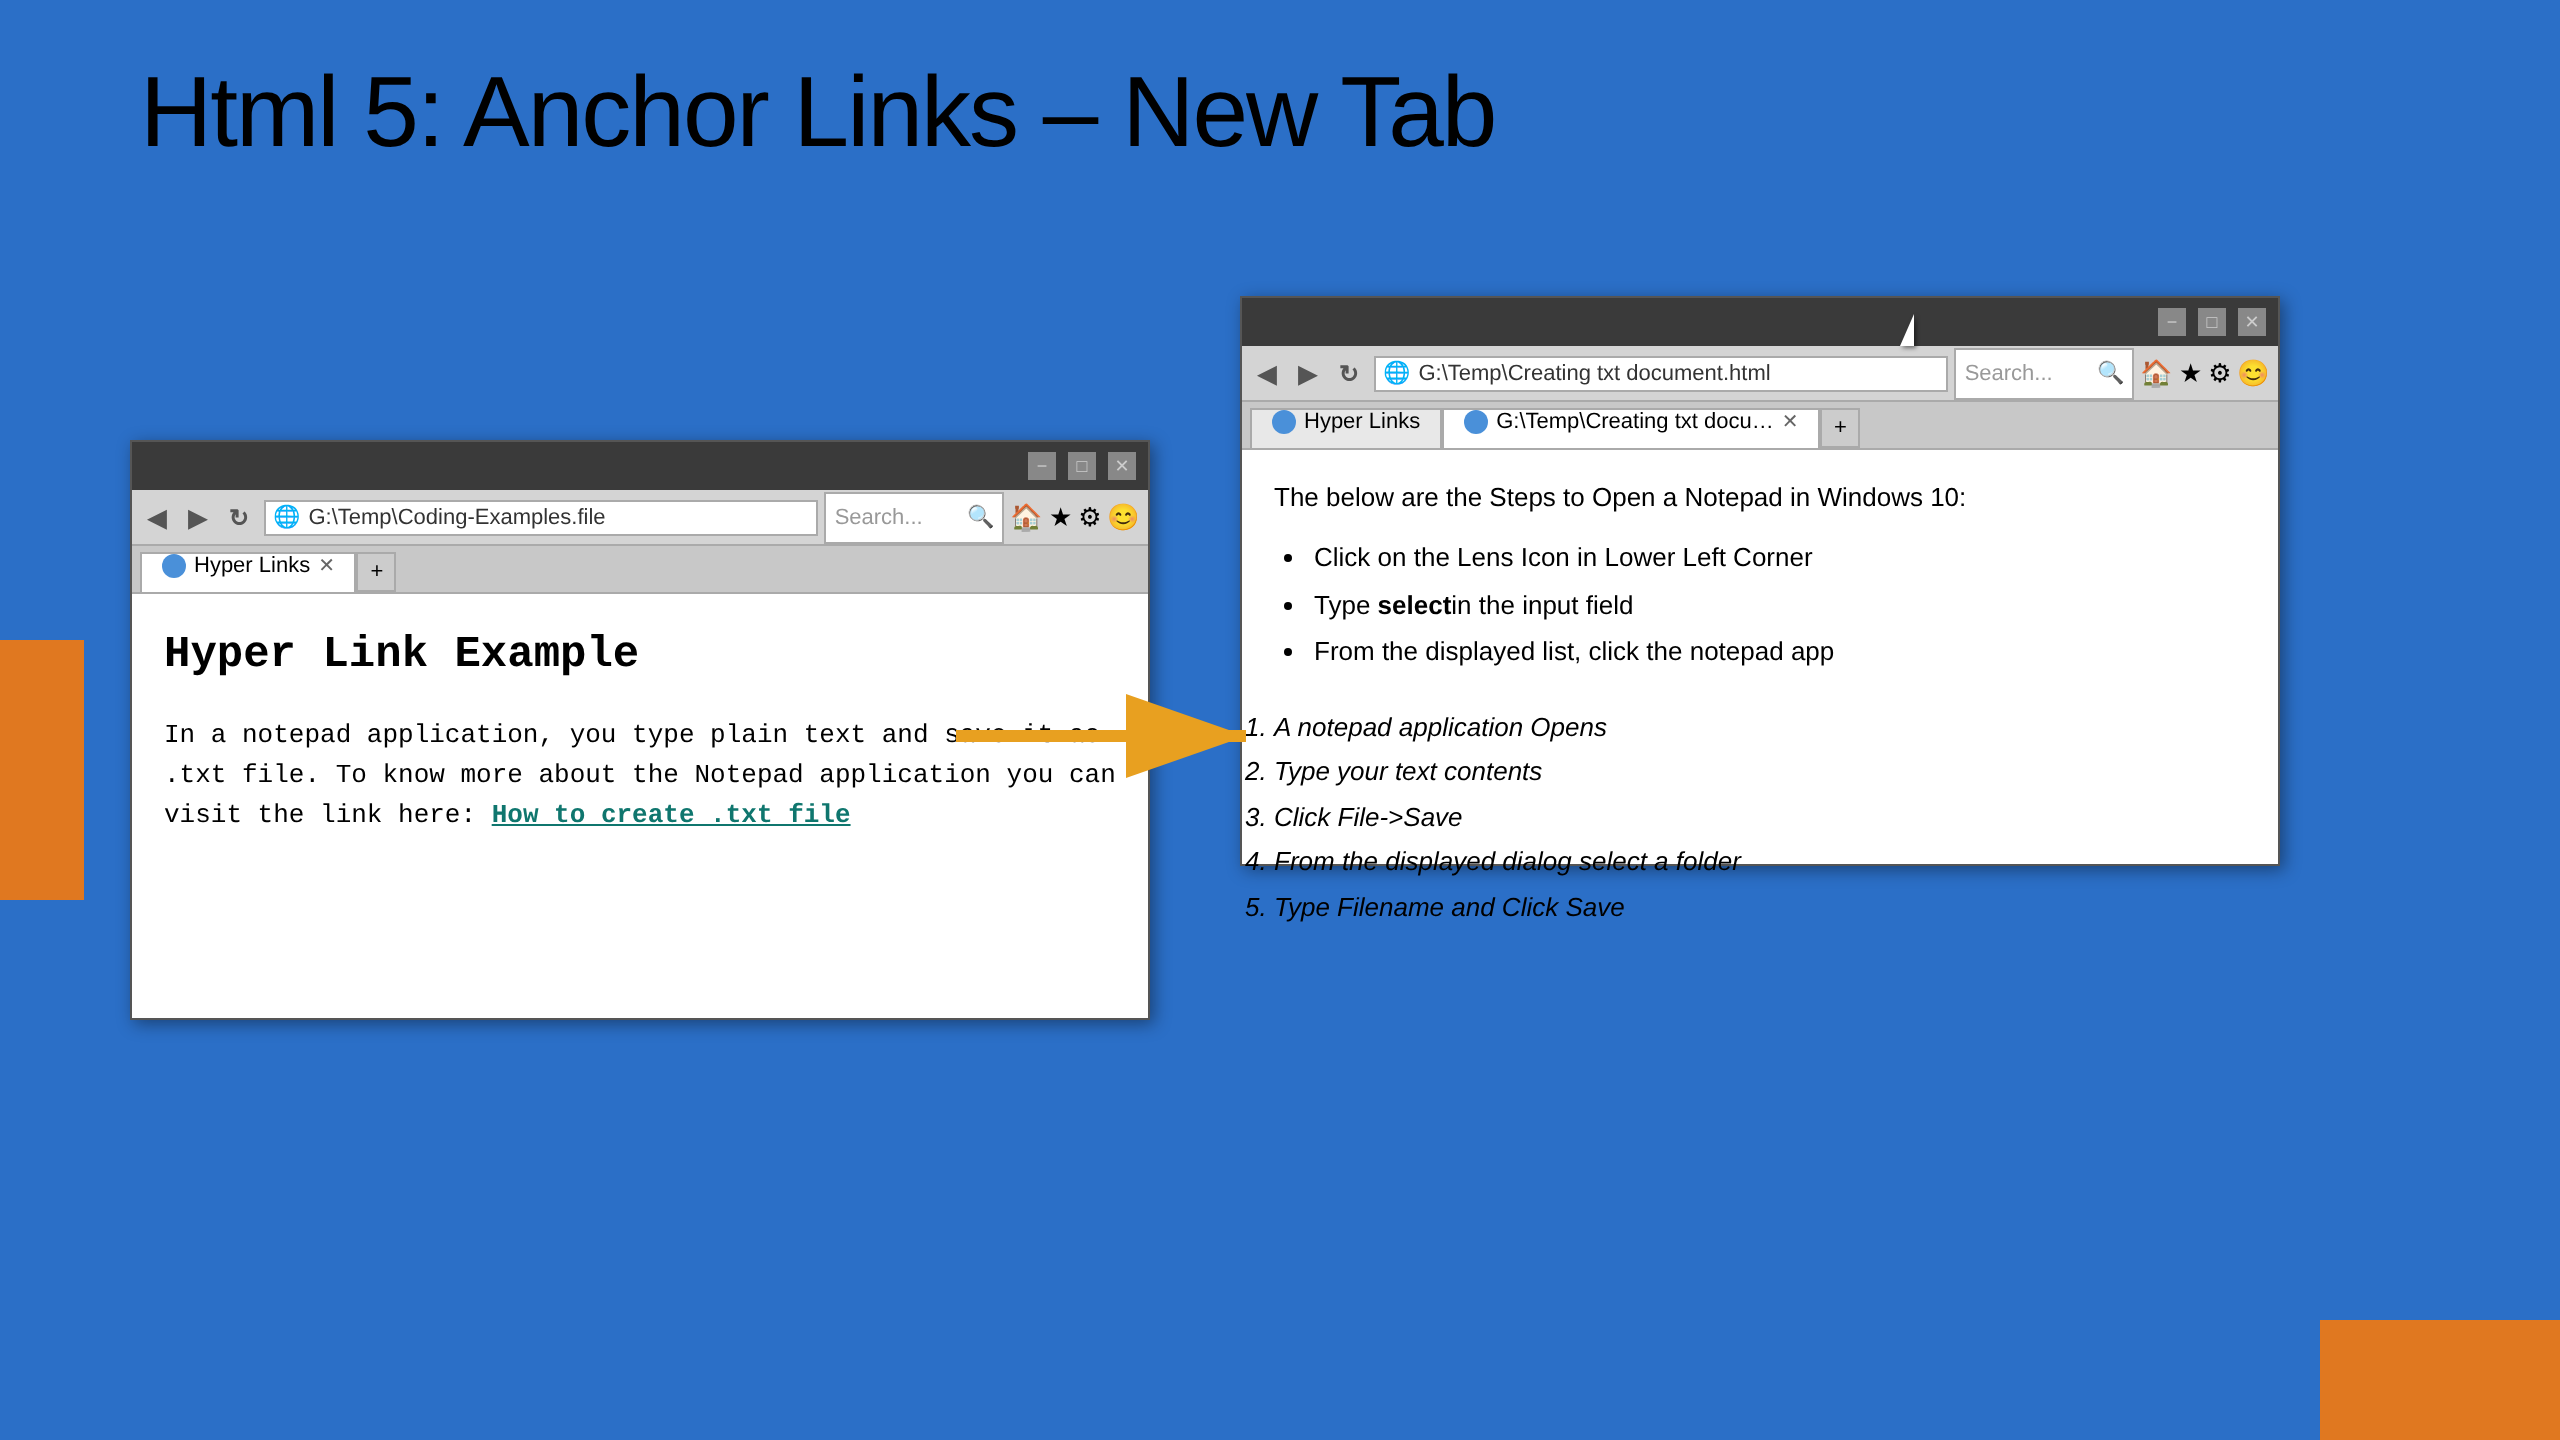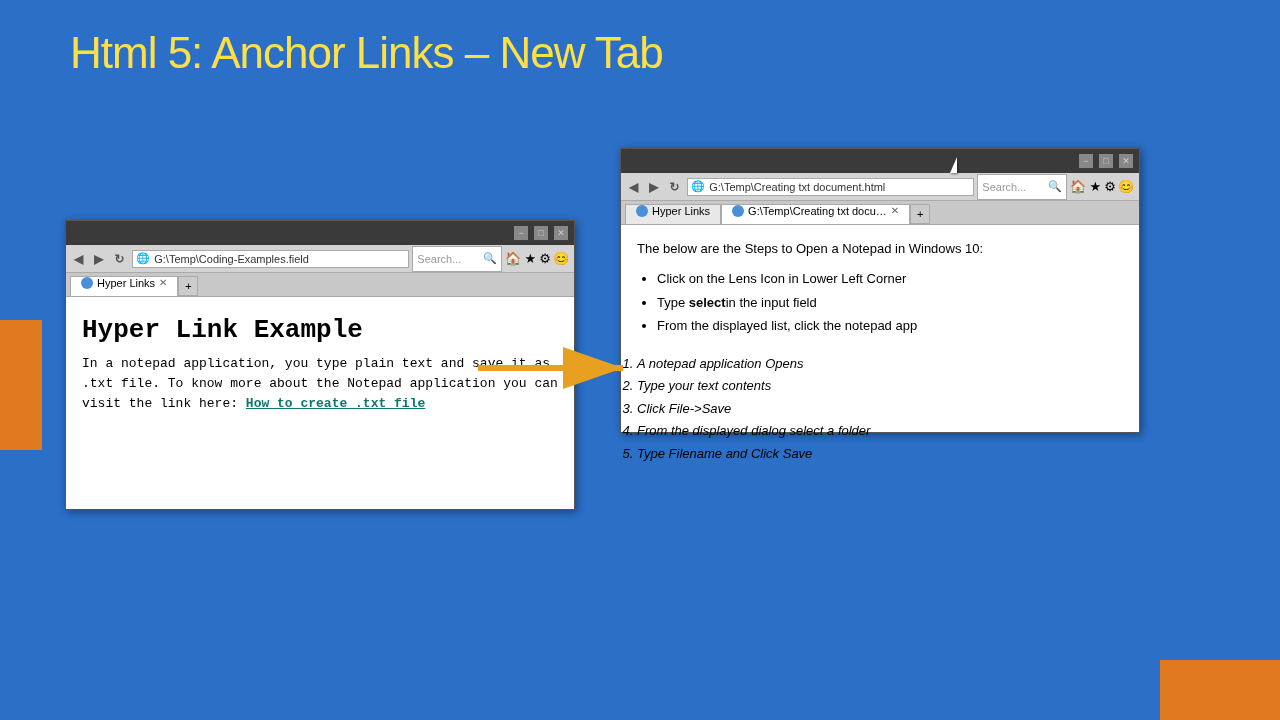--- a/index.html
+++ b/index.html
@@ -33,22 +33,22 @@
       background: #e07820;
       z-index: 2;
     }
 
     
     .slide-title {
       position: absolute;
       top: 28px;
       left: 70px;
       right: 40px;
-      color: #fde047;
-      font-size: 44px;
+      color: #000000;
+      font-size: 50px;
       font-weight: 300;
       letter-spacing: -1px;
       line-height: 1.15;
     }
 
     
     .browser-left {
       position: absolute;
       top: 220px;
       left: 65px;
@@ -168,23 +168,23 @@
 
     .browser-content {
       padding: 14px 16px;
       font-family: 'Courier New', monospace;
       font-size: 13px;
       color: #000;
       line-height: 1.5;
     }
 
     .browser-content h2 {
-      font-size: 26px;
+      font-size: 22px;
       font-weight: bold;
-      margin-bottom: 4px;
+      margin-bottom: 14px;
     }
 
     .browser-content p {
       font-size: 13px;
       line-height: 1.55;
     }
 
     .link-text {
       color: #0f766e;
       text-decoration: underline;
@@ -289,21 +289,21 @@
       <div class="titlebar-btn">□</div>
       <div class="titlebar-btn">✕</div>
     </div>
   </div>
   <div class="browser-toolbar">
     <span class="nav-btn">◀</span>
     <span class="nav-btn">▶</span>
     <span class="nav-btn">↻</span>
     <div class="address-bar">
       <span>🌐</span>
-      <span style="margin-left:4px;">G:\Temp\Coding-Examples.field</span>
+      <span style="margin-left:4px;">G:\Temp\Coding-Examples.file</span>
     </div>
     <div class="search-bar">
       <span>Search...</span>
       <span style="margin-left:auto;">🔍</span>
     </div>
     <div class="toolbar-icons">
       <span>🏠</span>
       <span>★</span>
       <span>⚙</span>
       <span>😊</span>

